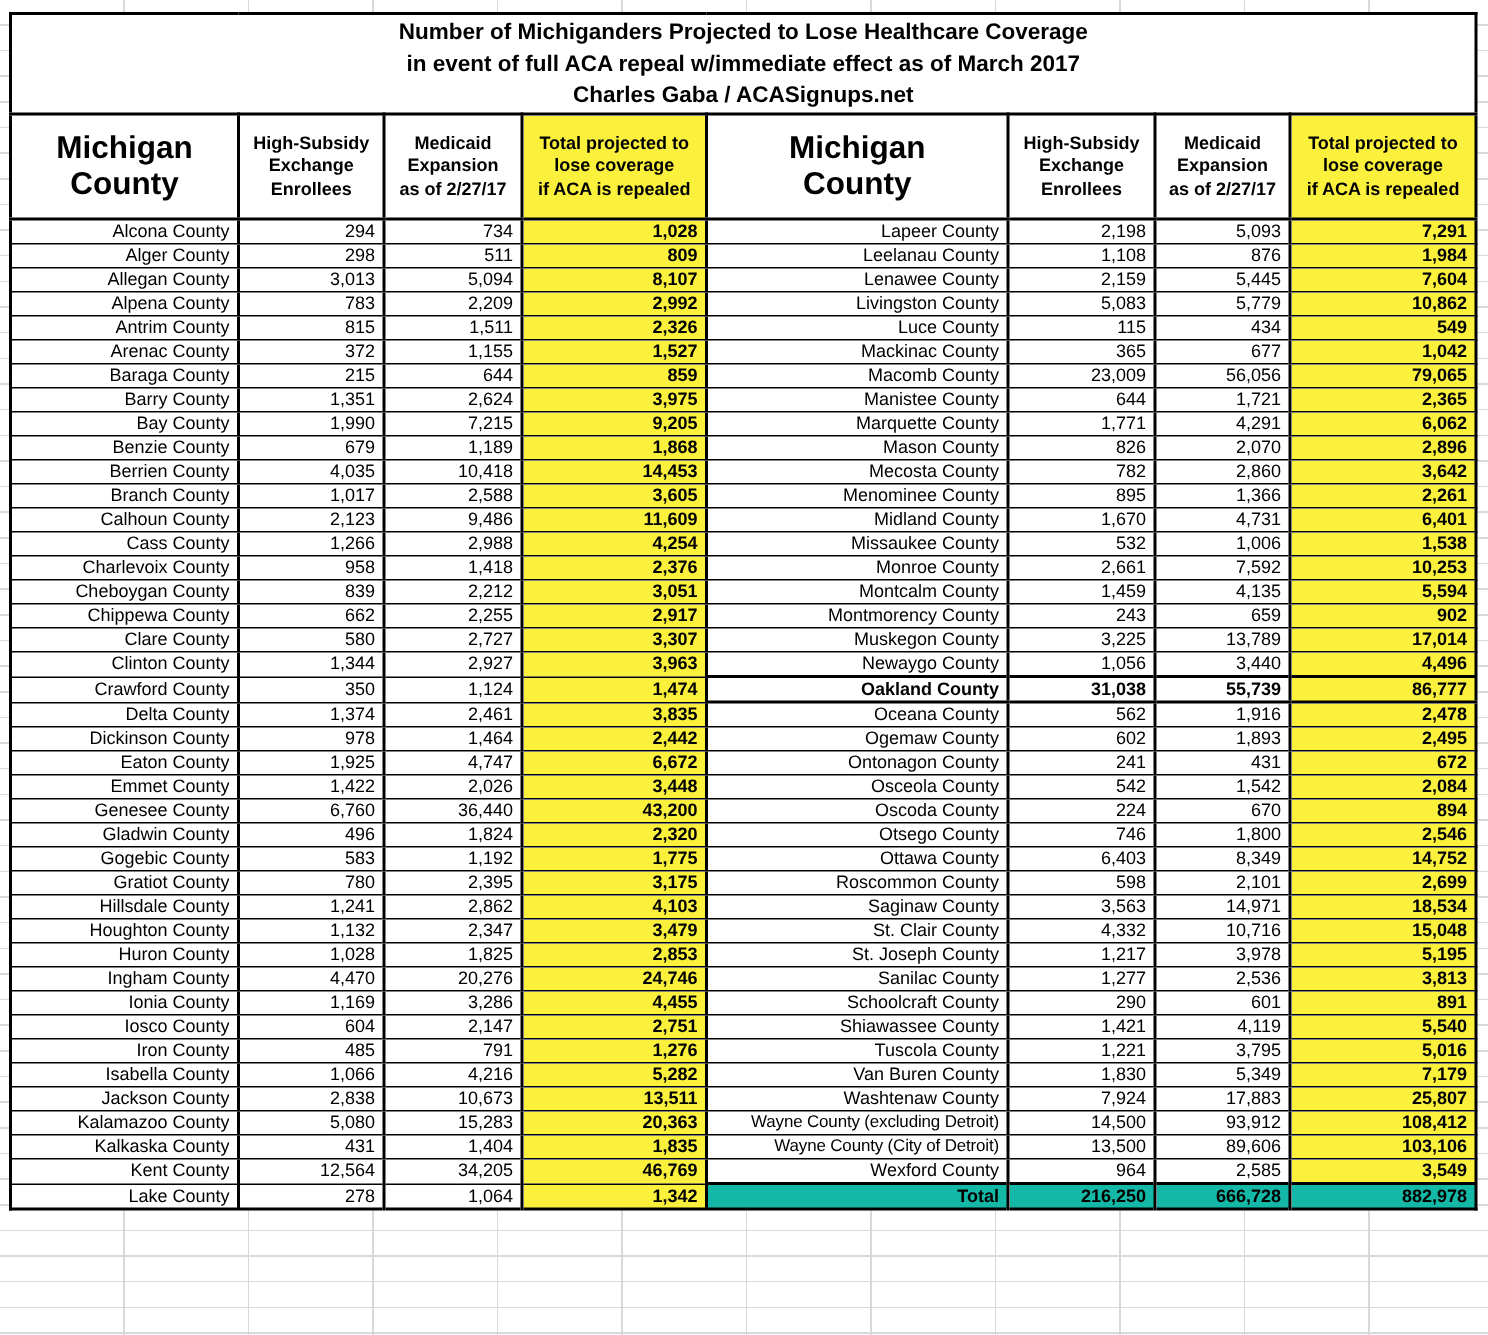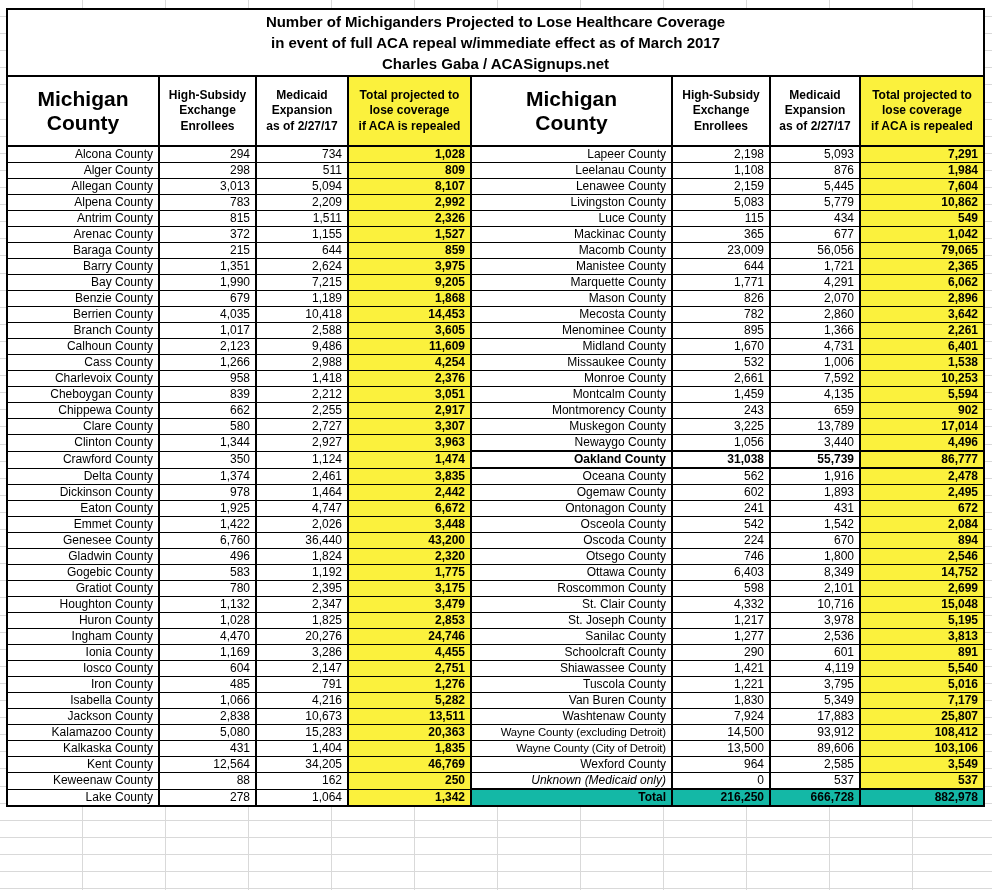--- a/index.html
+++ b/index.html
@@ -367,20 +367,30 @@
         <td class="dc" style="border-left: none;">Gratiot County</td>
         <td class="dc">780</td>
         <td class="dc">2,395</td>
         <td class="dc total-col">3,175</td>
         <td class="dc">Roscommon County</td>
         <td class="dc">598</td>
         <td class="dc">2,101</td>
         <td class="dc total-col">2,699</td>
       </tr>
       <tr>
+        <td class="dc" style="border-left: none;">Hillsdale County</td>
+        <td class="dc">1,241</td>
+        <td class="dc">2,862</td>
+        <td class="dc total-col">4,103</td>
+        <td class="dc">Saginaw County</td>
+        <td class="dc">3,563</td>
+        <td class="dc">14,971</td>
+        <td class="dc total-col">18,534</td>
+      </tr>
+      <tr>
         <td class="dc" style="border-left: none;">Houghton County</td>
         <td class="dc">1,132</td>
         <td class="dc">2,347</td>
         <td class="dc total-col">3,479</td>
         <td class="dc">St. Clair County</td>
         <td class="dc">4,332</td>
         <td class="dc">10,716</td>
         <td class="dc total-col">15,048</td>
       </tr>
       <tr>
@@ -477,30 +487,20 @@
         <td class="dc" style="border-left: none;">Kent County</td>
         <td class="dc">12,564</td>
         <td class="dc">34,205</td>
         <td class="dc total-col">46,769</td>
         <td class="dc">Wexford County</td>
         <td class="dc">964</td>
         <td class="dc">2,585</td>
         <td class="dc total-col">3,549</td>
       </tr>
       <tr>
-        <td class="dc" style="border-left: none;">Keweenaw County</td>
-        <td class="dc">88</td>
-        <td class="dc">162</td>
-        <td class="dc total-col">250</td>
-        <td class="dc italic-cell">Unknown (Medicaid only)</td>
-        <td class="dc">0</td>
-        <td class="dc">537</td>
-        <td class="dc total-col">537</td>
-      </tr>
-      <tr>
         <td class="dc" style="border-left: none;">Lake County</td>
         <td class="dc">278</td>
         <td class="dc">1,064</td>
         <td class="dc total-col">1,342</td>
         <td class="dc grand-total">Total</td>
         <td class="dc grand-total">216,250</td>
         <td class="dc grand-total">666,728</td>
         <td class="dc total-col grand-total">882,978</td>
       </tr>
     </tbody>

